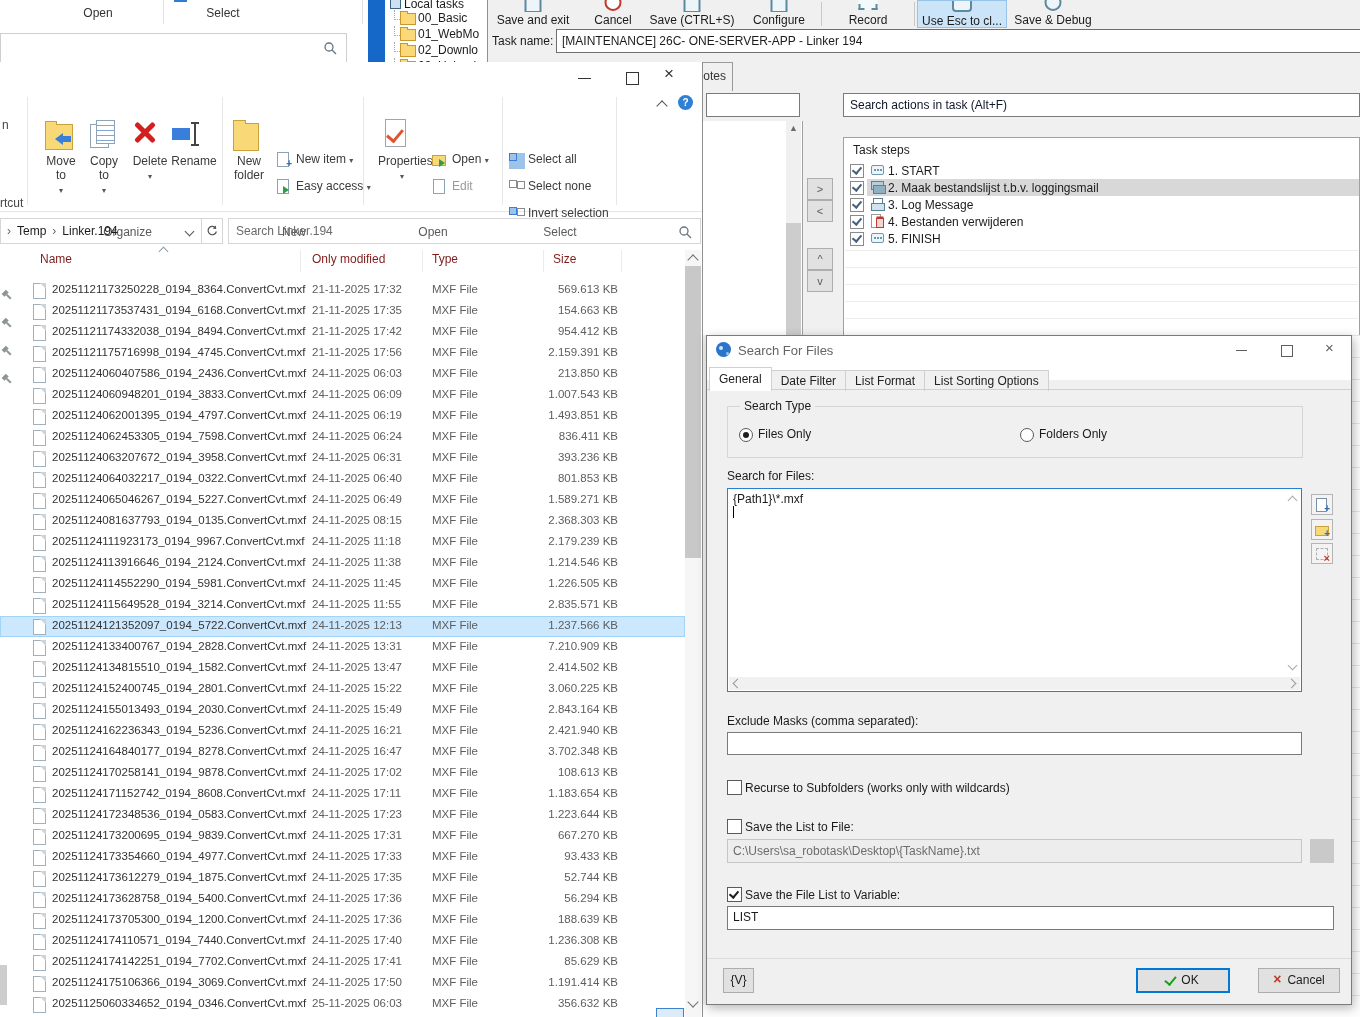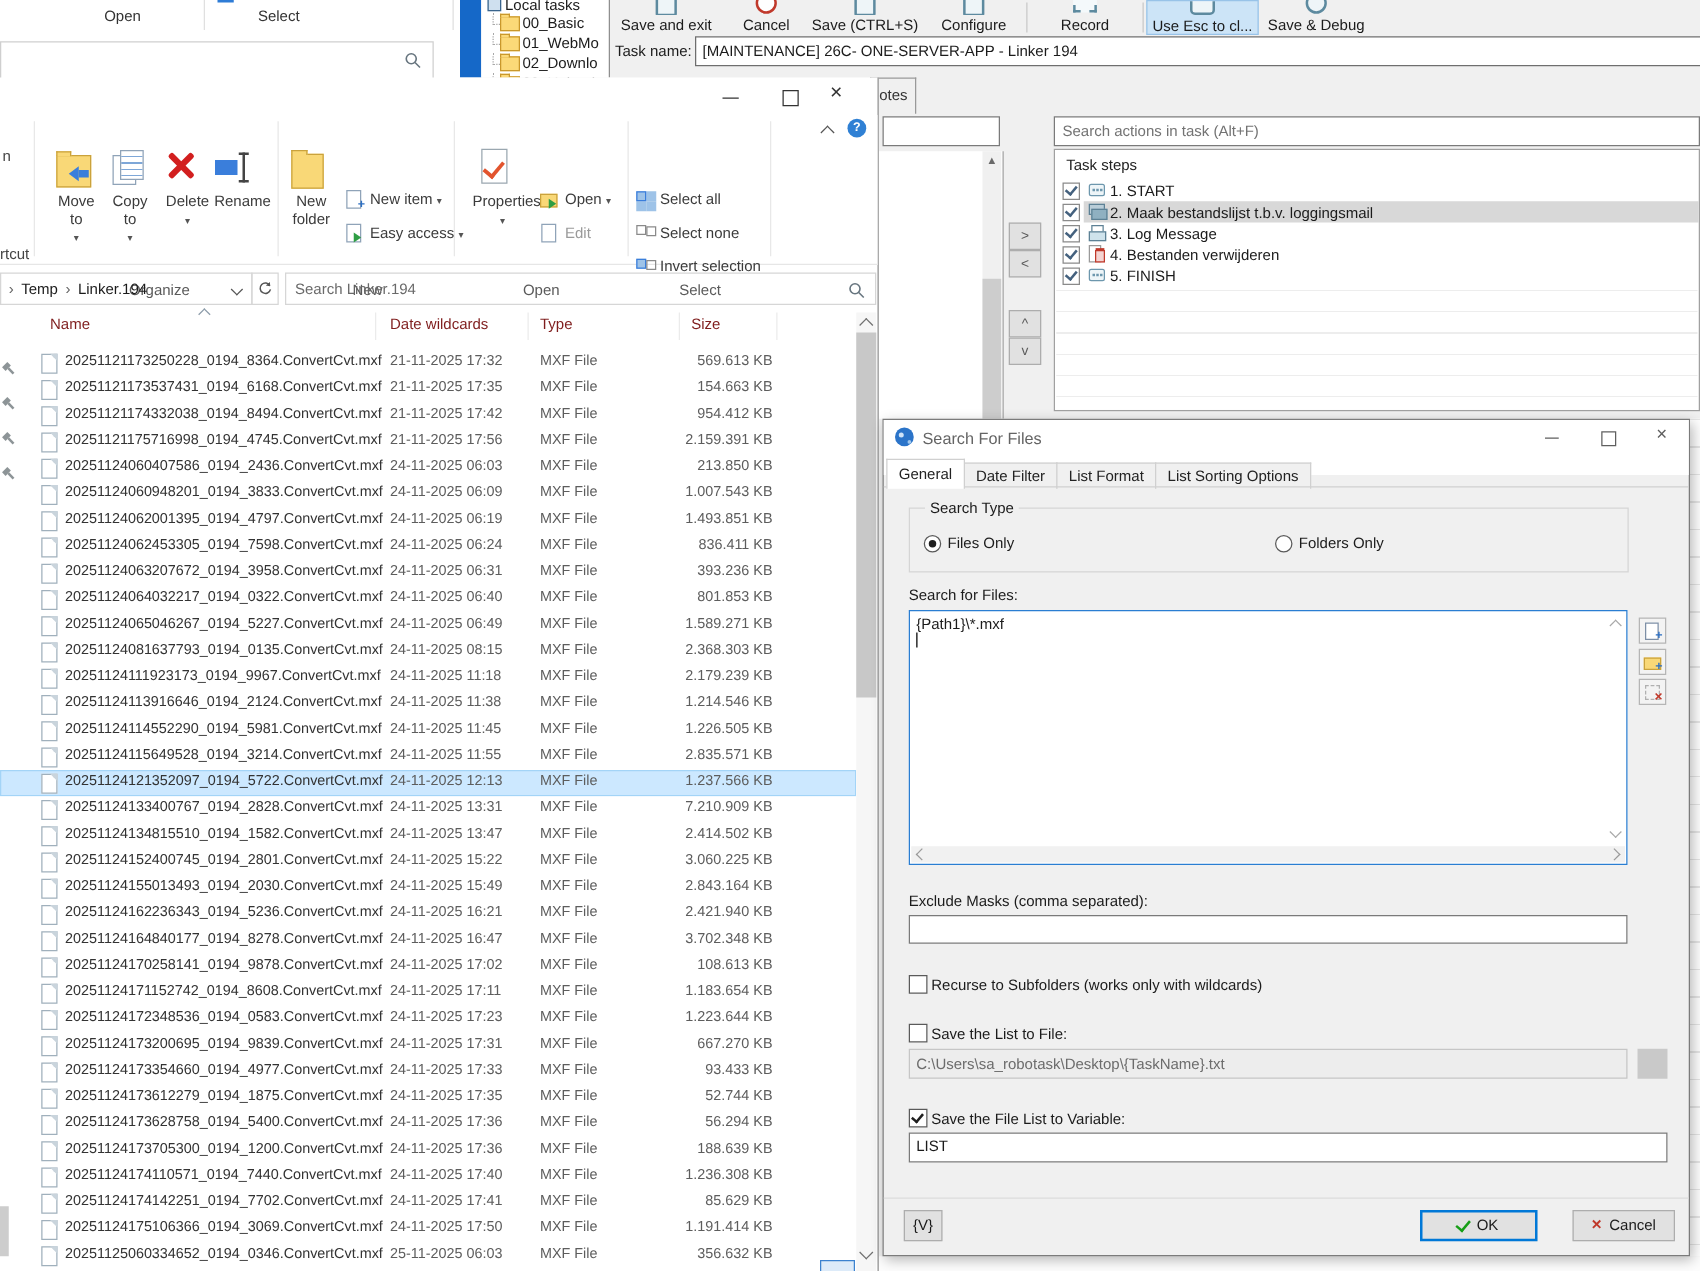--- a/index.html
+++ b/index.html
@@ -30,27 +30,27 @@
   .ti-cancel{width:13px;height:13px;border:2px solid #c0392b;border-radius:50%;background:#fff;}
   .ti-record{width:15px;height:12px;border:2px dashed #5d8a9f;background:#f4f9fb;}
   .ti-esc{width:16px;height:11px;border:2px solid #5d8a9f;border-radius:4px;top:-4px;background:#eef5f8;}
   .ti-debug{width:13px;height:13px;border:2px solid #5d8a9f;border-radius:50%;background:#eef5f8;}
   .rt-lab{position:absolute;left:0;right:0;top:13px;font-size:12px;color:#1b1b1b;white-space:nowrap;overflow:hidden;}
   .rt-sep{width:1px;background:#c8c8c8;margin:2px 2px 2px 2px;}
   .rt-taskname-lab{position:absolute;left:124px;top:34px;color:#1b1b1b;}
   .rt-taskname-input{position:absolute;left:188px;top:29px;width:798px;height:22px;background:#fff;border:1px solid #6e6e6e;line-height:22px;padding-left:5px;white-space:nowrap;overflow:hidden;}
   .rt-notes-tab{position:absolute;left:328px;top:62px;width:37px;height:29px;background:#f0f0f0;border:1px solid #999;border-bottom:none;text-align:right;padding-right:6px;box-sizing:border-box;line-height:26px;color:#333;}
   .rt-filter-input{position:absolute;left:338px;top:93px;width:94px;height:24px;background:#fff;border:1px solid #7a7a7a;box-sizing:border-box;}
-  .rt-search-actions{position:absolute;left:475px;top:93px;width:517px;height:24px;background:#fff;border:1px solid #7a7a7a;box-sizing:border-box;line-height:22px;padding-left:6px;color:#737373;}
+  .rt-search-actions{position:absolute;left:475px;top:93px;width:517px;height:24px;background:#fff;border:1px solid #7a7a7a;box-sizing:border-box;line-height:22px;padding-left:6px;color:#0f172a;}
   .rt-actions-panel{position:absolute;left:335px;top:121px;width:99px;height:214px;background:#fff;border-right:1px solid #a0a0a0;}
   .rt-actions-sb{position:absolute;right:1px;top:0;width:15px;height:214px;background:#f0f0f0;}
   .rt-actions-sb .up{position:absolute;top:0;left:0;width:15px;height:15px;color:#6a6a6a;font-size:9px;text-align:center;line-height:15px;}
   .rt-actions-sb .thumb{position:absolute;left:0;top:102px;width:15px;height:112px;background:#cdcdcd;}
   .mini-btn{position:absolute;width:26px;height:22px;background:#e1e1e1;border:1px solid #adadad;box-sizing:border-box;color:#5a5a5a;text-align:center;line-height:20px;font-size:11px;}
-  .rt-steps-panel{position:absolute;left:475px;top:119px;width:517px;height:210px;background:#fff;border:1px solid #a0a0a0;box-sizing:border-box;}
+  .rt-steps-panel{position:absolute;left:475px;top:137px;width:517px;height:210px;background:#fff;border:1px solid #a0a0a0;box-sizing:border-box;}
   .steps-title{position:absolute;left:9px;top:5px;color:#222;}
   #steps-rows{position:absolute;left:0;top:24px;right:0;}
   .step-row{position:relative;height:17px;}
   .scb{position:absolute;left:6px;top:2px;width:12px;height:12px;border:1px solid #8a8a8a;background:#fff;}
   .scb:after{content:"";position:absolute;left:3px;top:0px;width:4px;height:7px;border-right:2px solid #44617e;border-bottom:2px solid #44617e;transform:rotate(40deg);}
   .step-body{position:absolute;left:23px;right:0;top:0;height:17px;}
   .step-row.sel .step-body{background:#d8d8d8;}
   .si{position:absolute;left:3px;top:1px;width:15px;height:14px;}
   .st-lab{position:absolute;left:21px;top:2px;white-space:nowrap;}
   .si-comment:before{content:"";position:absolute;left:1px;top:2px;width:11px;height:8px;border:1.5px solid #6d97ad;border-radius:2px;background:#eef5f8;}
@@ -449,21 +449,21 @@
     <div class="addr-search">
       <span>Search Linker.194</span>
       <svg class="mag" style="left:449px;" width="14" height="14" viewBox="0 0 14 14">
         <circle cx="6" cy="6" r="4" fill="none" stroke="#67757f" stroke-width="1.3"></circle>
         <line x1="9" y1="9" x2="13" y2="13" stroke="#67757f" stroke-width="1.3"></line>
       </svg>
     </div>
 
     <div class="sort-up"></div>
     <div class="hdr" style="left:40px;">Name</div>
-    <div class="hdr" style="left:312px;">Date wildcards</div>
+    <div class="hdr" style="left:312px;">Only modified</div>
     <div class="hdr" style="left:432px;">Type</div>
     <div class="hdr" style="left:553px;">Size</div>
     <div class="hdr-sep" style="left:300px;"></div>
     <div class="hdr-sep" style="left:422px;"></div>
     <div class="hdr-sep" style="left:543px;"></div>
     <div class="hdr-sep" style="left:621px;"></div>
 
     <div id="file-rows">
         <div class="row">
           <div class="f-ic"></div>

